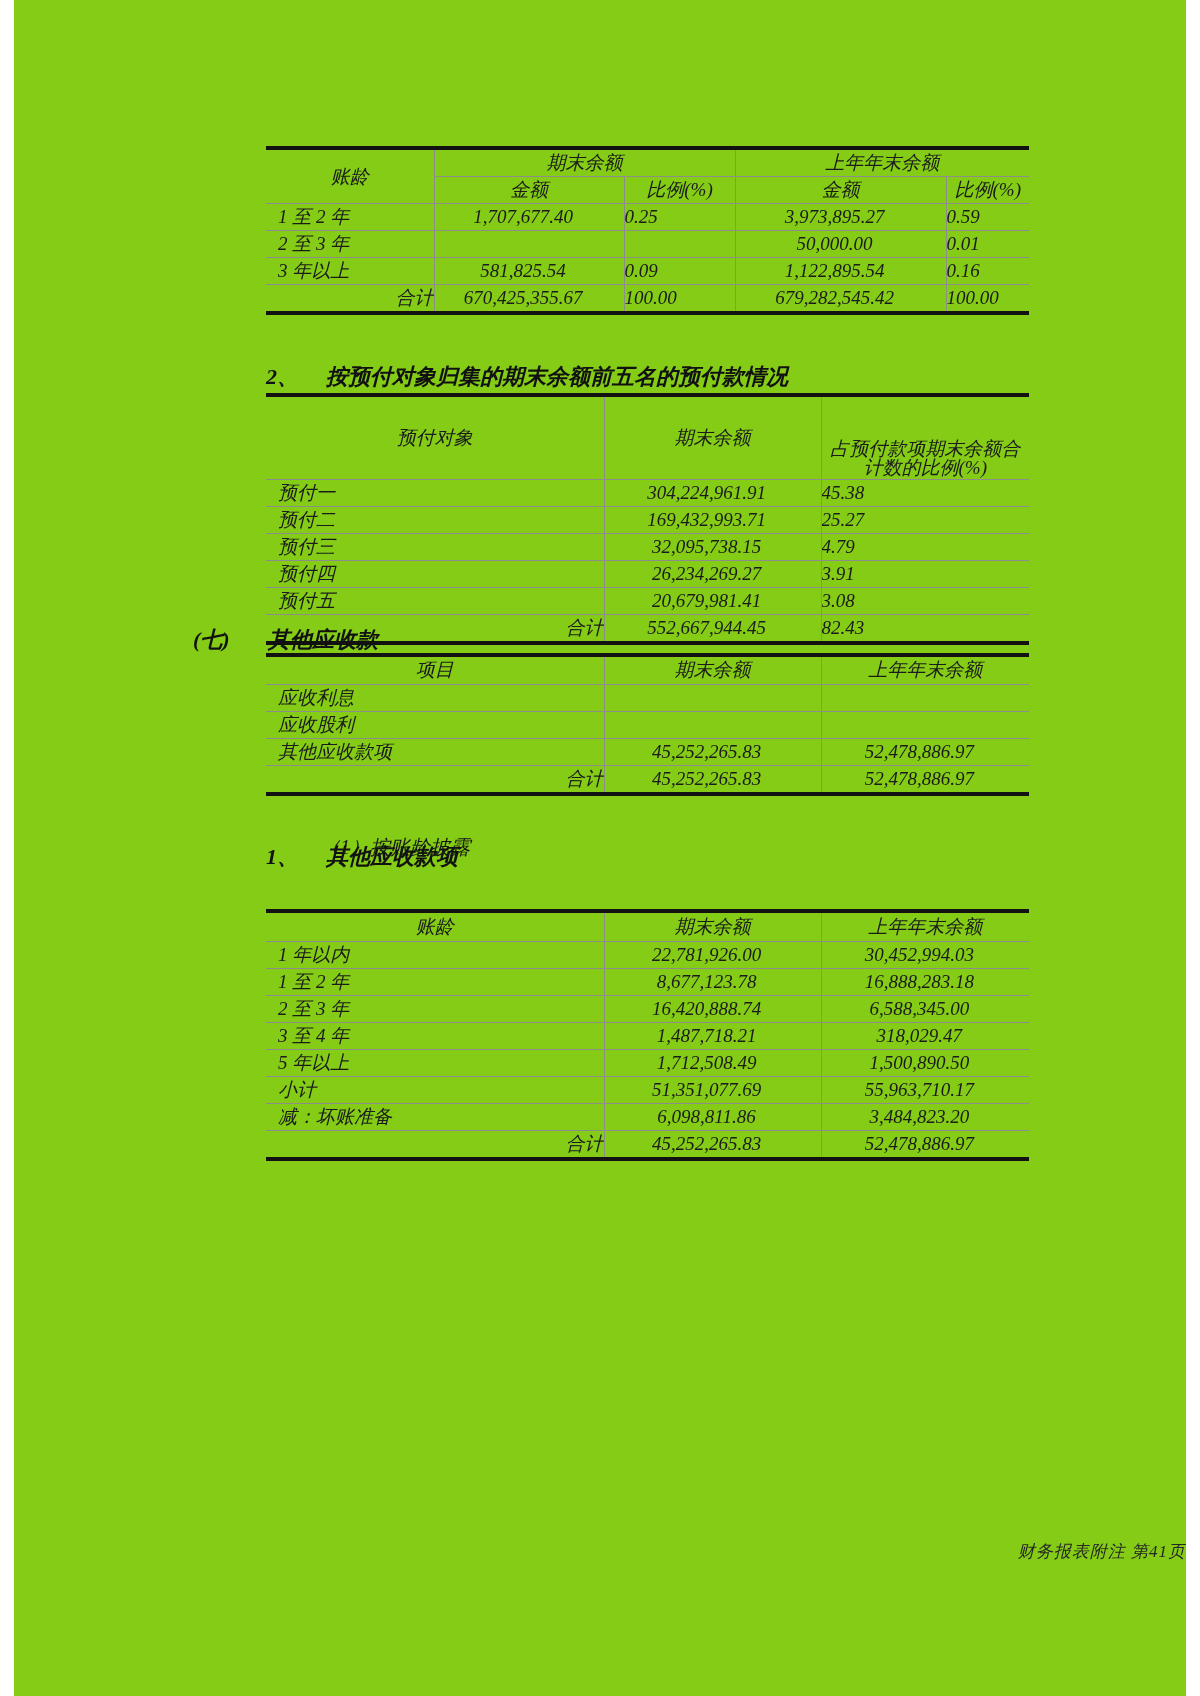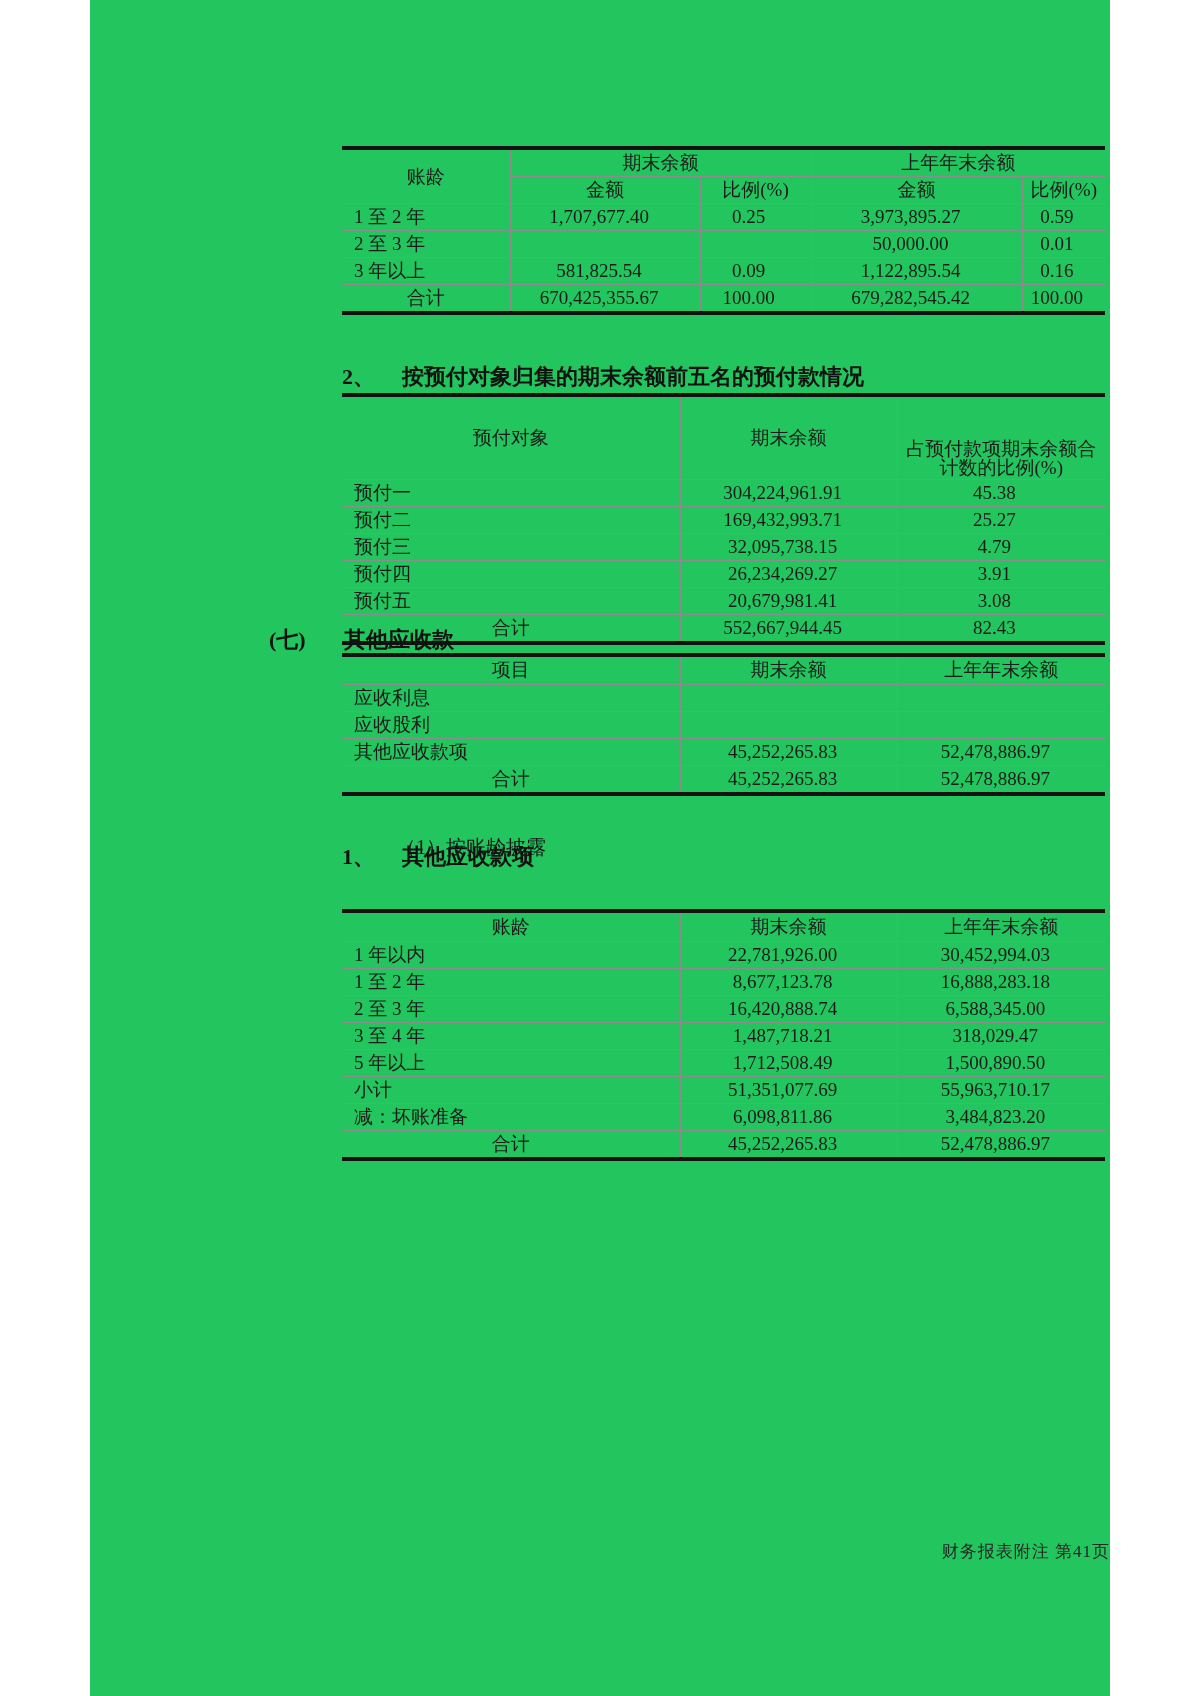--- a/index.html
+++ b/index.html
@@ -1,23 +1,24 @@
 <!DOCTYPE html>
 <html><head>
 <meta charset="utf-8">
 <style>
   html,body{margin:0;padding:0;background:#ffffff;}
   .page{
     position:relative;
-    width:1020px;height:1696px;
+    width:1172px;height:1696px;
     margin:0 auto;
-    background:#22c55e;
+    background:#84cc16;
     font-family:"Liberation Serif","DejaVu Serif",serif;
     color:#1b1b1b;
     overflow:hidden;
+    font-style:italic;
   }
   .abs{position:absolute;}
   table.fin{
     border-collapse:collapse;
     table-layout:fixed;
     width:763px;
     border-top:4px solid #121212;
     border-bottom:4px solid #121212;
     font-size:19px;
   }
@@ -27,22 +28,22 @@
     overflow:hidden;
     white-space:nowrap;
     vertical-align:middle;
   }
   
   table.fin tr + tr td, table.fin tr + tr th{border-top:1px solid #8d8d8d;}
   table.fin .vl{border-left:1px solid #8d8d8d;}
   table.fin .hd{text-align:center;}
   table.fin .lbl{text-align:left;padding-left:12px;}
   table.fin .num{text-align:center;padding-right:12px;margin-top:40px;}
-  table.fin .pct{text-align:center;padding-right:14px;margin-left:9px;}
-  table.fin .ctr{text-align:center;}
+  table.fin .pct{text-align:left;padding-right:14px;margin-left:9px;}
+  table.fin .ctr{text-align:right;}
   
   .t1 tr.h{height:25px;} .t1 tr.d{height:24px;}
   .t2 tr.h{height:40px;} .t2 tr.d{height:23px;}
   .t3 tr.h{height:29px;} .t3 tr.d{height:26px;}
   .t4 tr.h{height:30px;} .t4 tr.d{height:24px;}
   .heading{
     display:flex;
     font-weight:bold;
     font-size:22px;
     color:#111;

